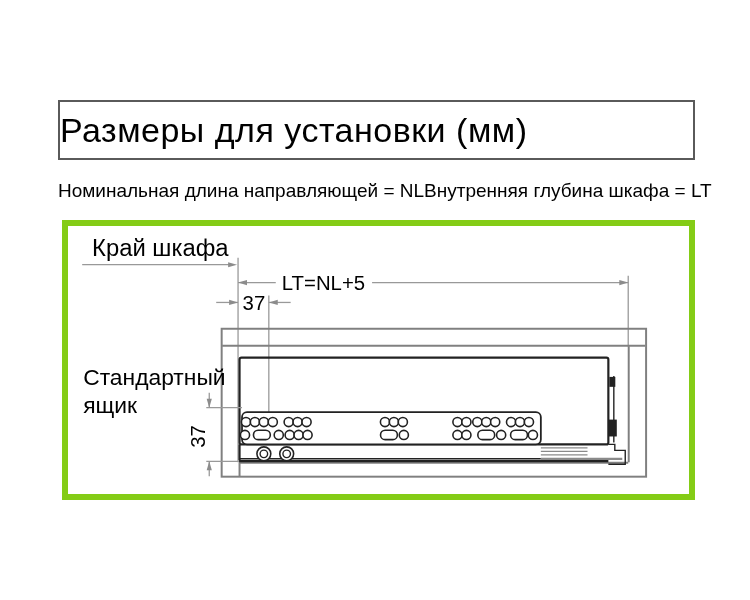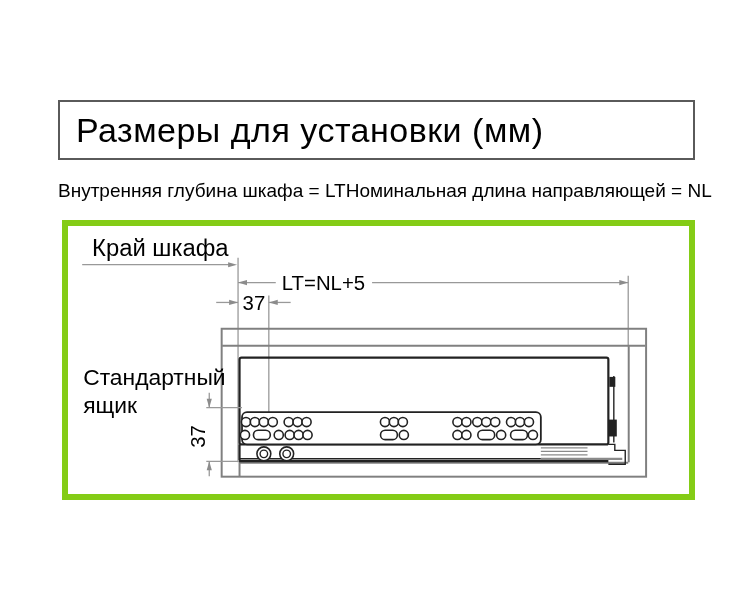--- a/index.html
+++ b/index.html
@@ -1,19 +1,19 @@
 <!DOCTYPE html>
 <html><head>
 <meta charset="utf-8">
 <style>
   html,body{margin:0;padding:0;background:#fff;}
   .page{position:relative;width:750px;height:600px;background:var(--bg,#fff);
         font-family:"Liberation Sans","DejaVu Sans",sans-serif;color:var(--txt,#000);overflow:hidden;}
   .title-box{position:absolute;left:58px;top:100px;width:637px;height:60px;box-sizing:border-box;
-             border:2px solid #5a5a5a;display:flex;align-items:center;padding-left:16px;}
+             border:2px solid #5a5a5a;display:flex;align-items:center;}
   .title-box span{font-size:34px;letter-spacing:0.5px;white-space:nowrap;}
   .legend{position:absolute;left:58px;top:180px;width:644px;display:flex;
           justify-content:space-between;font-size:19px;white-space:nowrap;}
   .diagram{position:absolute;left:62px;top:220px;width:633px;height:280px;box-sizing:border-box;
            border:6px solid #84cc16;}
   svg text{font-family:"Liberation Sans","DejaVu Sans",sans-serif;fill:var(--txt,#000);}
   .dimline{stroke:var(--dim,#999);stroke-width:1.3;fill:none;}
   .arrow{fill:var(--arr,#8c8c8c);stroke:none;}
   .cab{stroke:var(--cab,#808080);stroke-width:2;fill:none;}
   .drw{stroke:var(--drw,#222);stroke-width:2.2;fill:none;}
@@ -29,22 +29,22 @@
 </head>
 <body>
 
 <div class="page" style="--bg: #ffffff; --txt: #000000; --dim: #999999; --arr: #8c8c8c; --cab: #808080; --drw: #222222;">
 
   <div class="title-box">
     <span>Размеры для установки (мм)</span>
   </div>
 
   <div class="legend">
+    <span>Номинальная длина направляющей = NL</span>
     <span>Внутренняя глубина шкафа = LT</span>
-    <span>Номинальная длина направляющей = NL</span>
   </div>
 
   <div class="diagram">
     <svg width="629" height="276" viewBox="0 0 631 278">
 
       <text class="lbl" x="23" y="30">Край шкафа</text>
       <line class="dimline" x1="13" y1="39" x2="161" y2="39"></line>
       <polygon class="arrow" points="169,39 160,36.4 160,41.6"></polygon>
       <line class="dimline" x1="170" y1="32" x2="170" y2="238"></line>
 

